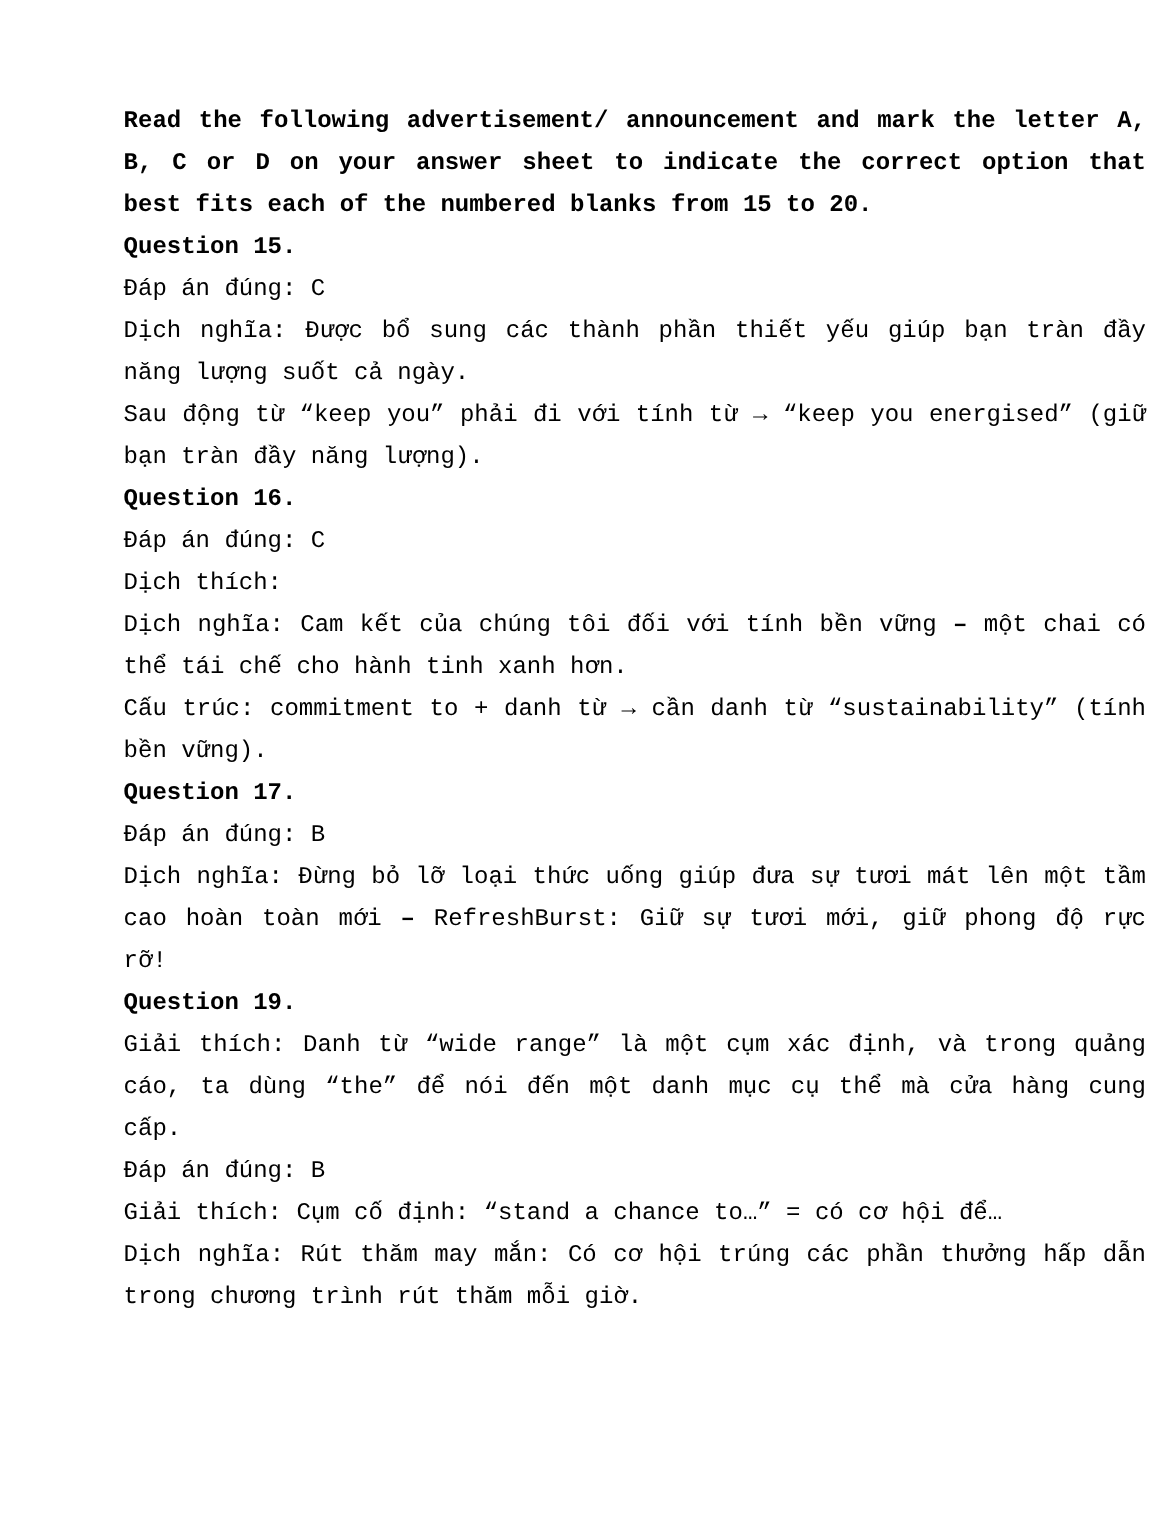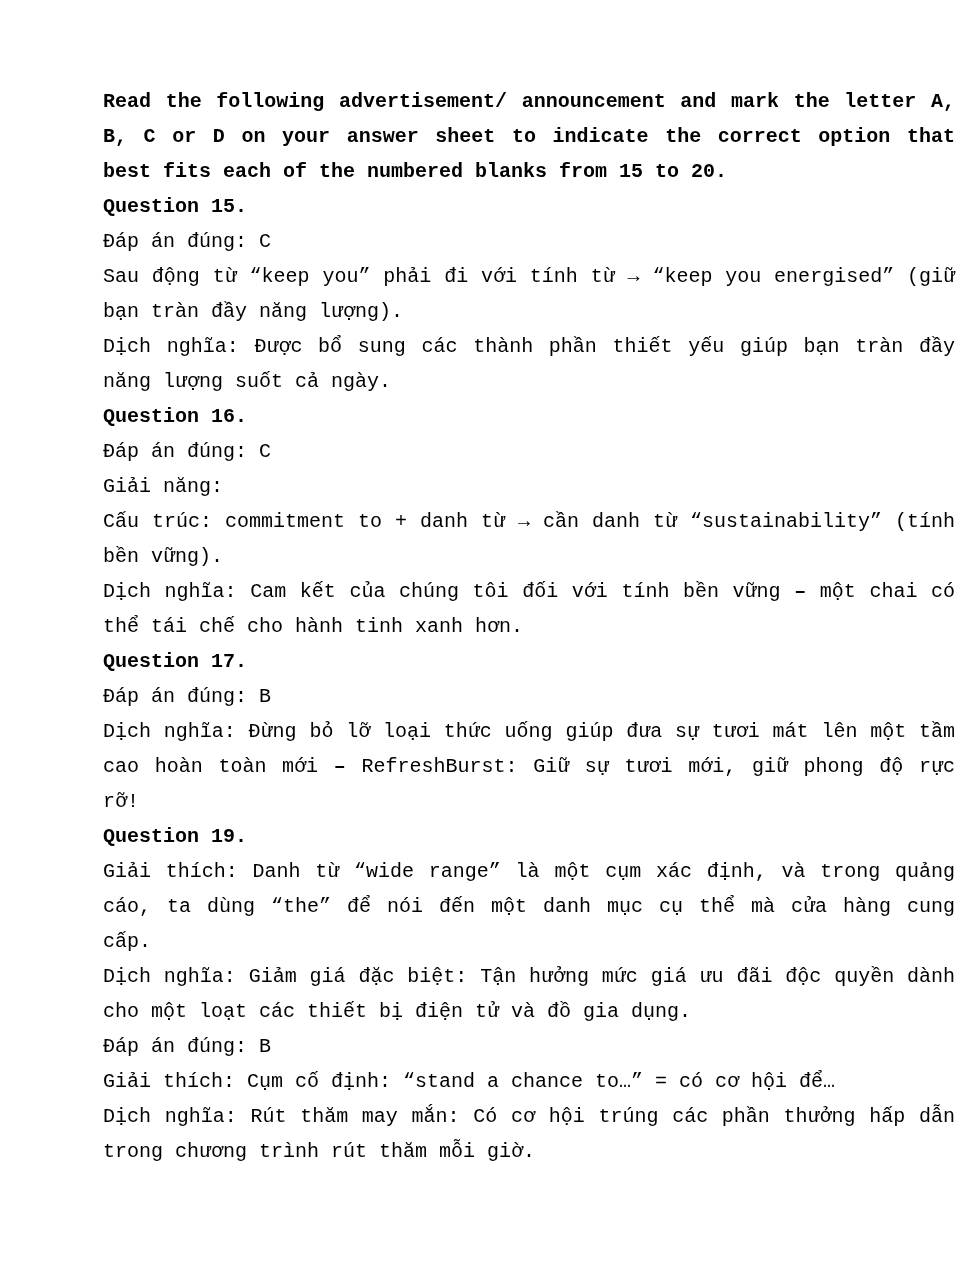--- a/index.html
+++ b/index.html
@@ -29,30 +29,29 @@
   .bold { font-weight: bold; }
 </style>
 </head>
 <body>
 
 <main class="page">
   <p class="para bold">Read the following advertisement/ announcement and mark the letter A, B, C or D on your answer sheet to indicate the correct option that best fits each of the numbered blanks from 15 to 20.</p>
   <section id="questions">
       <p class="para bold">Question 15.</p>
       <p class="para">Đáp án đúng: C</p>
+      <p class="para"><span>Dịch nghĩa: Được bổ sung các thành phần thiết yếu giúp bạn tràn đầy năng lượng suốt cả ngày.</span></p>
       <p class="para"><span>Sau động từ “keep you” phải đi với tính từ → “keep you energised” (giữ bạn tràn đầy năng lượng).</span></p>
-      <p class="para"><span>Dịch nghĩa: Được bổ sung các thành phần thiết yếu giúp bạn tràn đầy năng lượng suốt cả ngày.</span></p>
       <p class="para bold">Question 16.</p>
       <p class="para">Đáp án đúng: C</p>
-      <p class="para"><span>Giải năng:</span></p>
+      <p class="para"><span>Dịch thích:</span></p>
+      <p class="para"><span>Dịch nghĩa: Cam kết của chúng tôi đối với tính bền vững </span><span class="bold">–</span><span> một chai có thể tái chế cho hành tinh xanh hơn.</span></p>
       <p class="para"><span>Cấu trúc: commitment to + danh từ → cần danh từ “sustainability” (tính bền vững).</span></p>
-      <p class="para"><span>Dịch nghĩa: Cam kết của chúng tôi đối với tính bền vững </span><span class="bold">–</span><span> một chai có thể tái chế cho hành tinh xanh hơn.</span></p>
       <p class="para bold">Question 17.</p>
       <p class="para">Đáp án đúng: B</p>
       <p class="para"><span>Dịch nghĩa: Đừng bỏ lỡ loại thức uống giúp đưa sự tươi mát lên một tầm cao hoàn toàn mới </span><span class="bold">–</span><span> RefreshBurst: Giữ sự tươi mới, giữ phong độ rực rỡ!</span></p>
       <p class="para bold">Question 19.</p>
       <p class="para"><span>Giải thích: Danh từ “wide range” là một cụm xác định, và trong quảng cáo, ta dùng “the” để nói đến một danh mục cụ thể mà cửa hàng cung cấp.</span></p>
-      <p class="para"><span>Dịch nghĩa: Giảm giá đặc biệt: Tận hưởng mức giá ưu đãi độc quyền dành cho một loạt các thiết bị điện tử và đồ gia dụng.</span></p>
       <p class="para">Đáp án đúng: B</p>
       <p class="para"><span>Giải thích: Cụm cố định: “stand a chance to…” = có cơ hội để…</span></p>
       <p class="para"><span>Dịch nghĩa: Rút thăm may mắn: Có cơ hội trúng các phần thưởng hấp dẫn trong chương trình rút thăm mỗi giờ.</span></p>
     </section>
 </main>
 
 </body></html>

